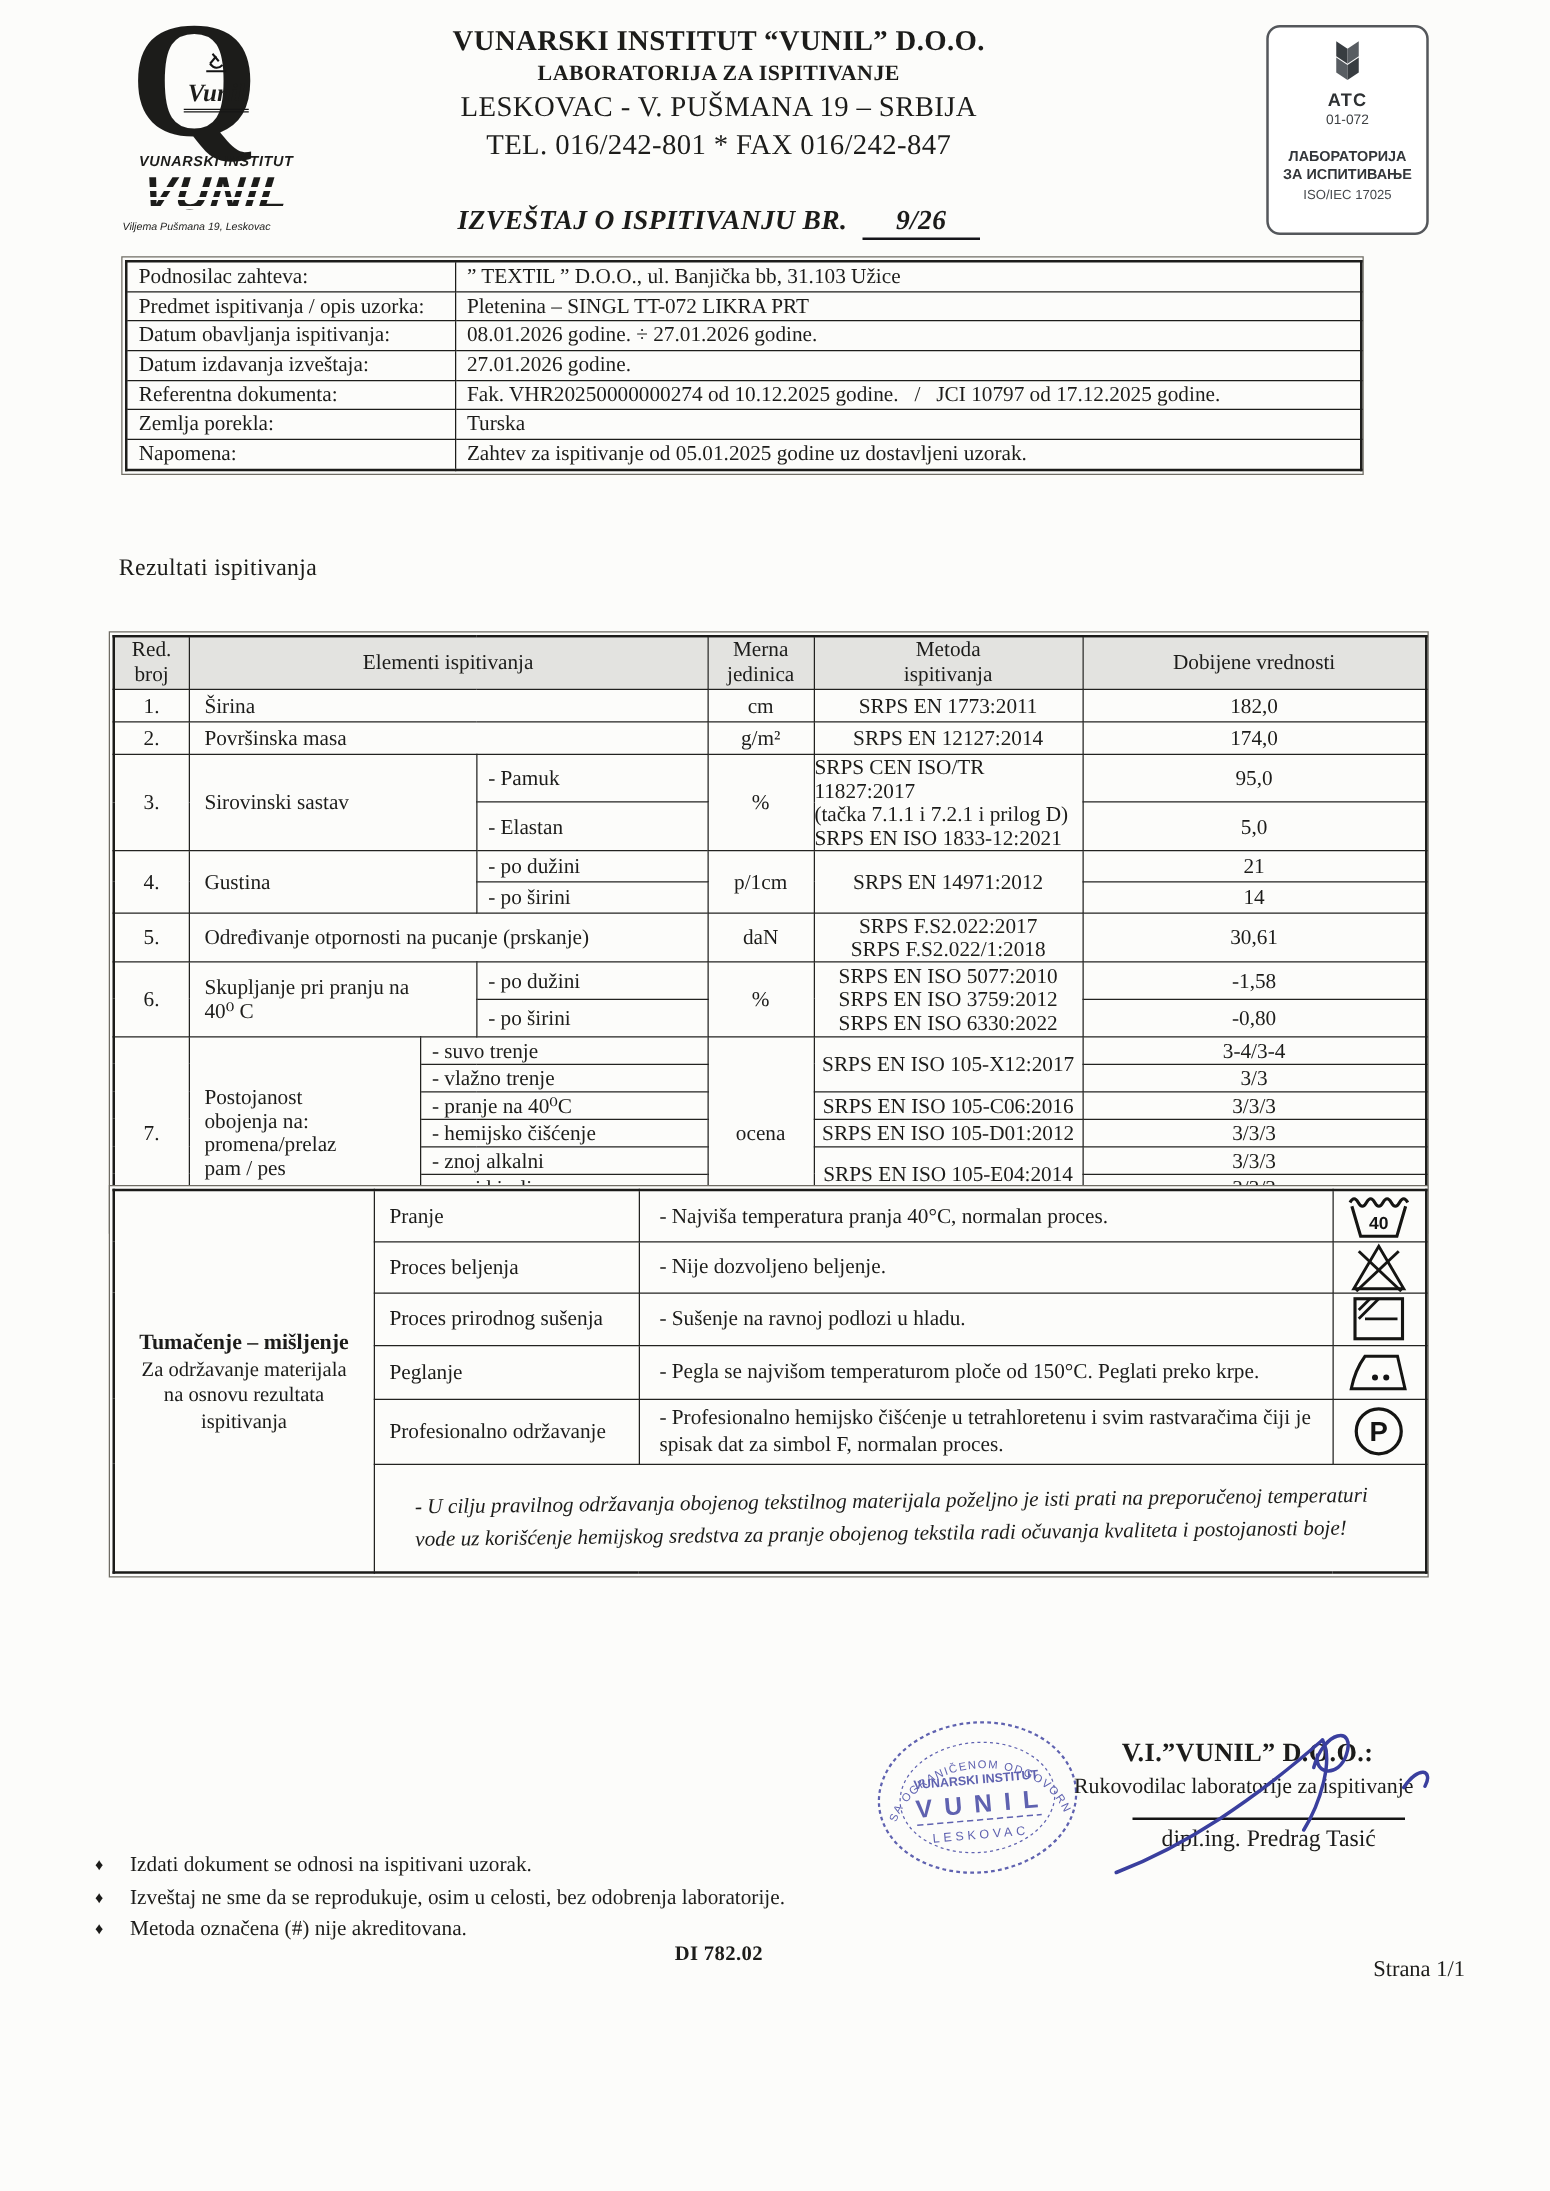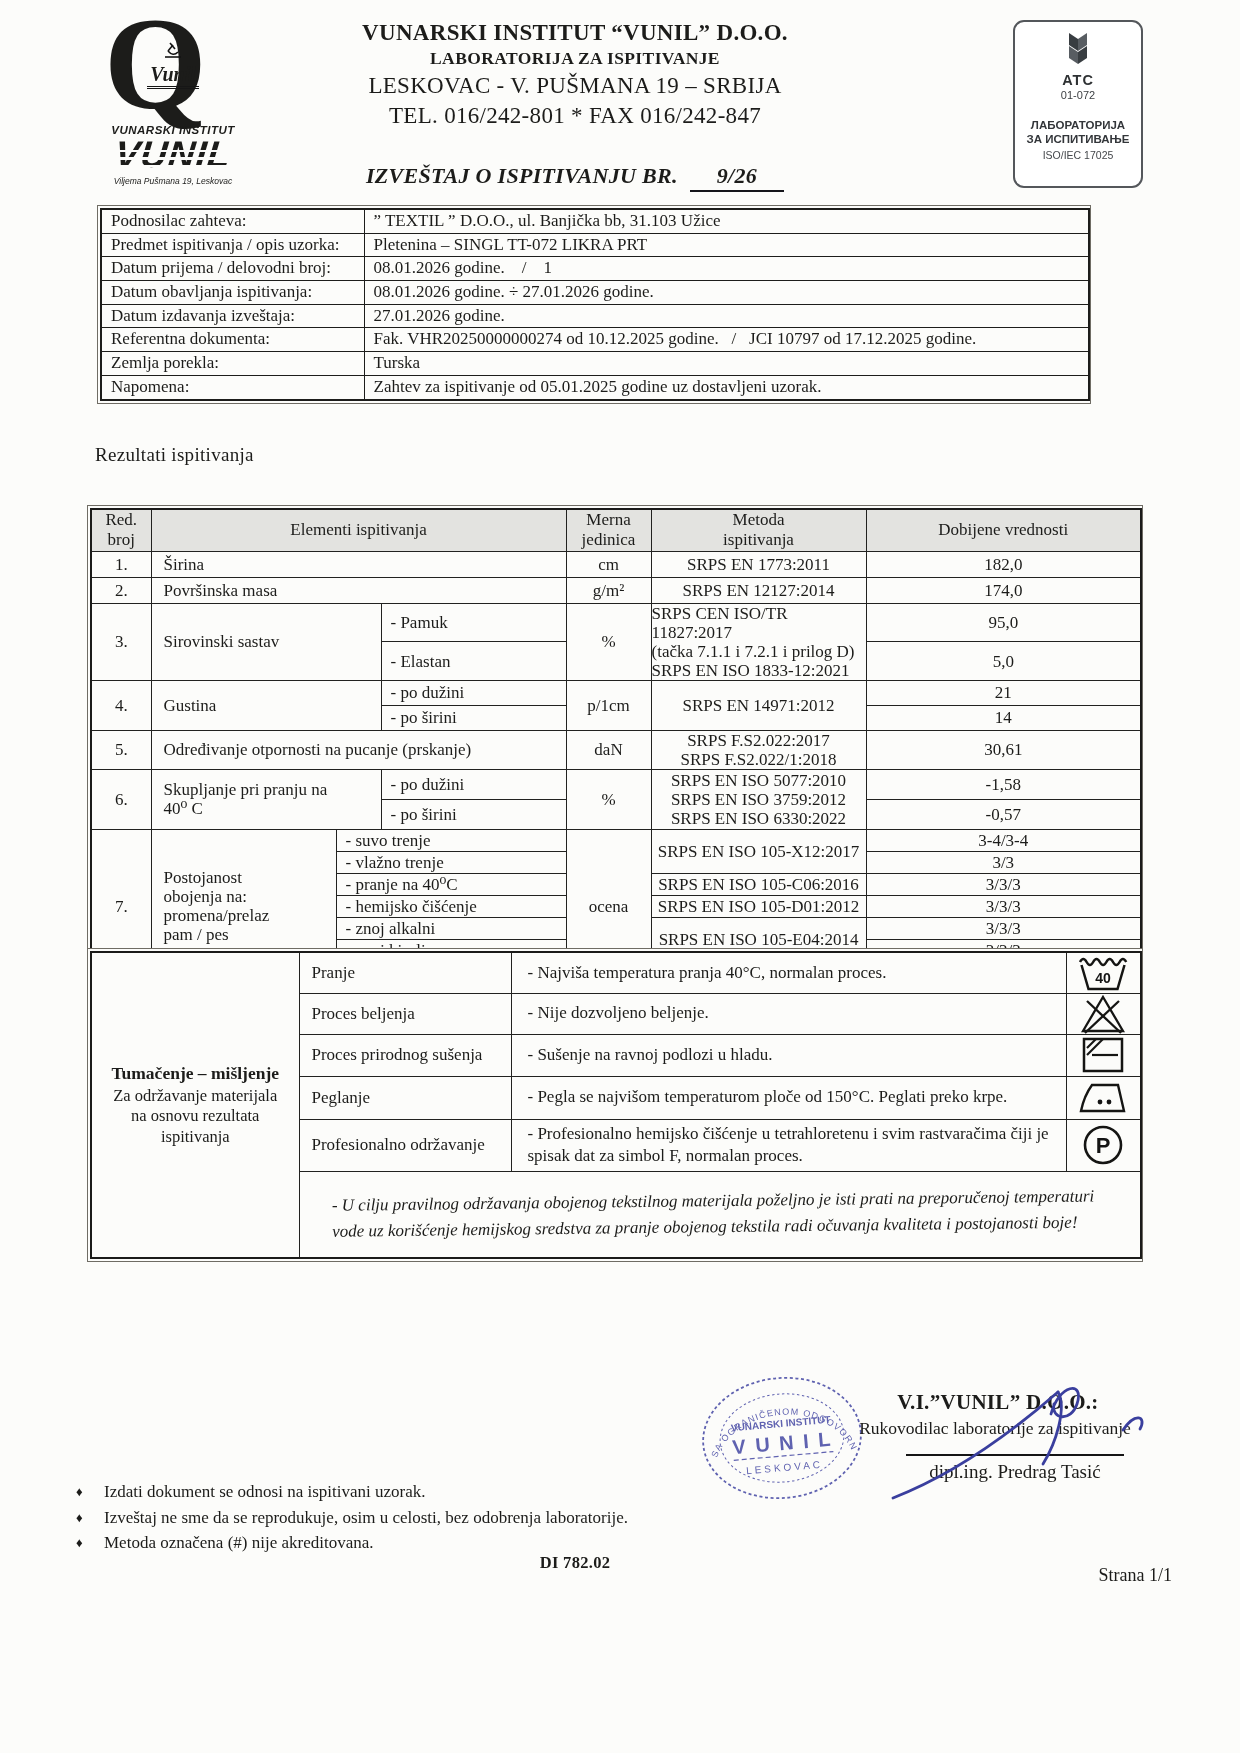--- a/index.html
+++ b/index.html
@@ -17,21 +17,21 @@
   .qletter { position:absolute; left:0; top:-14px; font-size:132px; line-height:1; font-weight:bold; }
   .qinner { position:absolute; left:30px; top:30px; width:78px; text-align:center; }
   .qname { font-size:20px; font-weight:bold; font-style:italic; border-bottom:3px double #161616; padding:0 3px 1px; }
   .logo-caption { position:absolute; left:98px; top:124px; width:150px; text-align:center;
     font-family:"Liberation Sans",sans-serif; font-size:11.5px; font-weight:bold; font-style:italic; letter-spacing:.5px; }
   .brand-box { position:absolute; left:98px; top:136px; width:150px; height:40px; text-align:center; }
   .brand { font-family:"Liberation Sans",sans-serif; font-size:37px; font-weight:bold; font-style:italic;
     letter-spacing:1px; transform:skewX(-6deg); display:inline-block; line-height:1; }
   .brand-stripes { position:absolute; left:0; right:0; top:9px; bottom:5px;
     background:repeating-linear-gradient(180deg, rgba(252,252,250,0) 0 5px, #fcfcfa 5px 7.5px); pointer-events:none; }
-  .logo-addr { position:absolute; left:98px; top:176px; width:150px; text-align:center;
+  .logo-addr { position:absolute; left:98px; top:176px; width:150px; text-align:left;
     font-family:"Liberation Sans",sans-serif; font-size:8.5px; font-style:italic; }
 
   .center-col { position:absolute; left:315px; top:20px; width:520px; text-align:center; }
   .inst-name { font-size:23px; font-weight:bold; letter-spacing:.3px; }
   .lab-name  { font-size:17.5px; font-weight:bold; margin-top:2px; letter-spacing:.4px; }
   .addr-line, .tel-line { font-size:23px; margin-top:4px; letter-spacing:.3px; }
   .report-line { margin-top:34px; font-size:22px; font-weight:bold; font-style:italic; letter-spacing:.3px; }
   .report-num { border-bottom:2.5px solid #15151a; padding:0 27px 2px; margin-left:12px; }
 
   .atc-badge { position:absolute; left:1013px; top:20px; width:130px; height:168px;
@@ -156,24 +156,20 @@
           <col style="width:725px">
         </colgroup>
       <tbody>
           <tr>
             <td>Podnosilac zahteva:</td>
             <td class="prewrap">” TEXTIL ” D.O.O., ul. Banjička bb, 31.103 Užice</td>
           </tr>
       <tr>
             <td>Predmet ispitivanja / opis uzorka:</td>
             <td class="prewrap">Pletenina – SINGL TT-072 LIKRA PRT</td>
-          </tr>
-      <tr>
-            <td>Datum prijema / delovodni broj:</td>
-            <td class="prewrap">08.01.2026 godine.    /    1</td>
           </tr>
       <tr>
             <td>Datum obavljanja ispitivanja:</td>
             <td class="prewrap">08.01.2026 godine. ÷ 27.01.2026 godine.</td>
           </tr>
       <tr>
             <td>Datum izdavanja izveštaja:</td>
             <td class="prewrap">27.01.2026 godine.</td>
           </tr>
       <tr>
@@ -270,21 +266,21 @@
 40⁰ C</td>
         <td class="td-sub">- po dužini</td>
         <td class="td-c" rowspan="2">%</td>
         <td class="m15 pre" rowspan="2">SRPS EN ISO 5077:2010
 SRPS EN ISO 3759:2012
 SRPS EN ISO 6330:2022</td>
         <td class="td-c">-1,58</td>
       </tr>
       <tr style="height:30px">
         <td class="td-sub">- po širini</td>
-        <td class="td-c">-0,57</td>
+        <td class="td-c">-0,80</td>
       </tr>
       <tr style="height:22px">
         <td class="td-c" rowspan="7">7.</td>
         <td rowspan="7" class="td-el pre">Postojanost
 obojenja na:
 promena/prelaz
 pam / pes</td>
         <td colspan="2" class="td-sub">- suvo trenje</td>
         <td class="td-c" rowspan="7">ocena</td>
         <td class="m15" rowspan="2">SRPS EN ISO 105-X12:2017</td>

